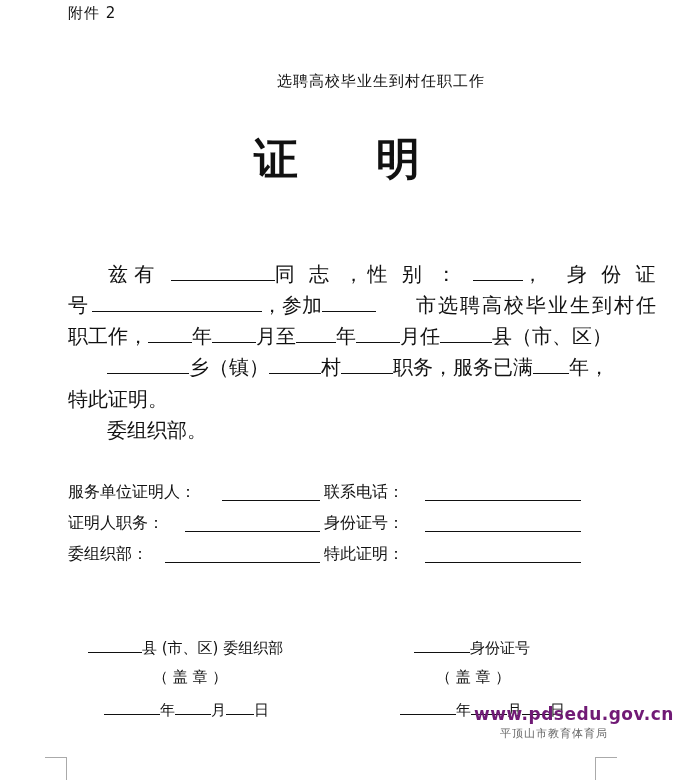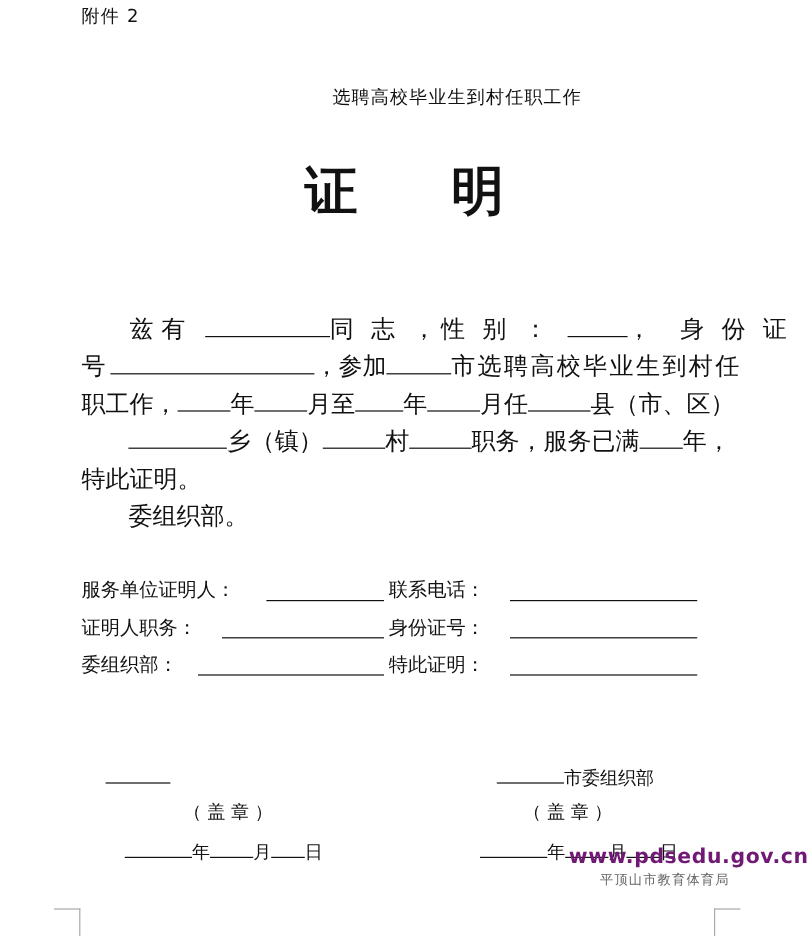--- a/index.html
+++ b/index.html
@@ -31,21 +31,21 @@
   <span>证</span><span class="gap"></span><span>明</span>
 </div>
 
 <div class="line" style="left:108px; top:262px;">
   <span>兹 有</span>
   <span class="u" style="width:104px; margin-left:10px;"></span><span style="letter-spacing:4px;">同 志 ，性 别 ：</span>
   <span class="u" style="width:50px; margin-left:6px;"></span><span>，</span>
   <span style="margin-left:18px; letter-spacing:4px;">身 份 证</span>
 </div>
 <div class="line" style="left:68px; top:293px;">
-  <span>号</span><span class="u" style="width:170px; margin-left:4px;"></span><span>，参加</span><span class="u" style="width:54px;"></span><span style="letter-spacing:2px;">市选聘高校毕业生到村任</span>
+  <span>号</span><span class="u" style="width:170px; margin-left:4px;"></span><span>，参加</span><span class="u" style="width:54px;"></span><span style="letter-spacing:2px;margin-left:40px;">市选聘高校毕业生到村任</span>
 </div>
 <div class="line" style="left:68px; top:324px;">
   <span>职工作，</span><span class="u" style="width:44px;"></span><span>年</span><span class="u" style="width:44px;"></span><span>月至</span><span class="u" style="width:40px;"></span><span>年</span><span class="u" style="width:44px;"></span><span>月任</span><span class="u" style="width:52px;"></span><span>县（市、区）</span>
 </div>
 <div class="line" style="left:107px; top:355px;">
   <span class="u" style="width:82px;"></span><span>乡（镇）</span><span class="u" style="width:52px;"></span><span>村</span><span class="u" style="width:52px;"></span><span>职务，服务已满</span><span class="u" style="width:36px;"></span><span>年，</span>
 </div>
 <div class="line" style="left:68px; top:387px;">特此证明。</div>
 <div class="line" style="left:107px; top:418px;">委组织部。</div>
 
@@ -60,29 +60,29 @@
 <div class="u" style="position:absolute; left:185px; top:514px; width:135px;"></div>
 <div class="field-row" style="left:324px; top:511px;">身份证号：</div>
 <div class="u" style="position:absolute; left:425px; top:514px; width:156px;"></div>
 
 <div class="field-row" style="left:68px; top:542px;">委组织部：</div>
 <div class="u" style="position:absolute; left:165px; top:545px; width:155px;"></div>
 <div class="field-row" style="left:324px; top:542px;">特此证明：</div>
 <div class="u" style="position:absolute; left:425px; top:545px; width:156px;"></div>
 
 <div class="line" style="left:88px; top:635px; font-size:15px;">
-  <span class="u" style="width:54px;"></span>
+  <span class="u" style="width:54px;"></span><span>县 (市、区) 委组织部</span>
 </div>
 <div class="line" style="left:153px; top:665px; font-size:15px;">（ 盖 章 ）</div>
 <div class="line" style="left:104px; top:697px; font-size:15px;">
   <span class="u" style="width:56px;"></span><span>年</span><span class="u" style="width:36px;"></span><span>月</span><span class="u" style="width:28px;"></span><span>日</span>
 </div>
 
 <div class="line" style="left:414px; top:635px; font-size:15px;">
-  <span class="u" style="width:56px;"></span><span>市委组织部</span>
+  <span class="u" style="width:56px;"></span><span>身份证号</span>
 </div>
 <div class="line" style="left:436px; top:665px; font-size:15px;">（ 盖 章 ）</div>
 <div class="line" style="left:400px; top:697px; font-size:15px;">
   <span class="u" style="width:56px;"></span><span>年</span><span class="u" style="width:36px;"></span><span>月</span><span class="u" style="width:28px;"></span><span>日</span>
 </div>
 
 <div class="abs wm1">www.pdsedu.gov.cn</div>
 <div class="abs wm2">平顶山市教育体育局</div>
 
 <div class="corner-l"></div>

